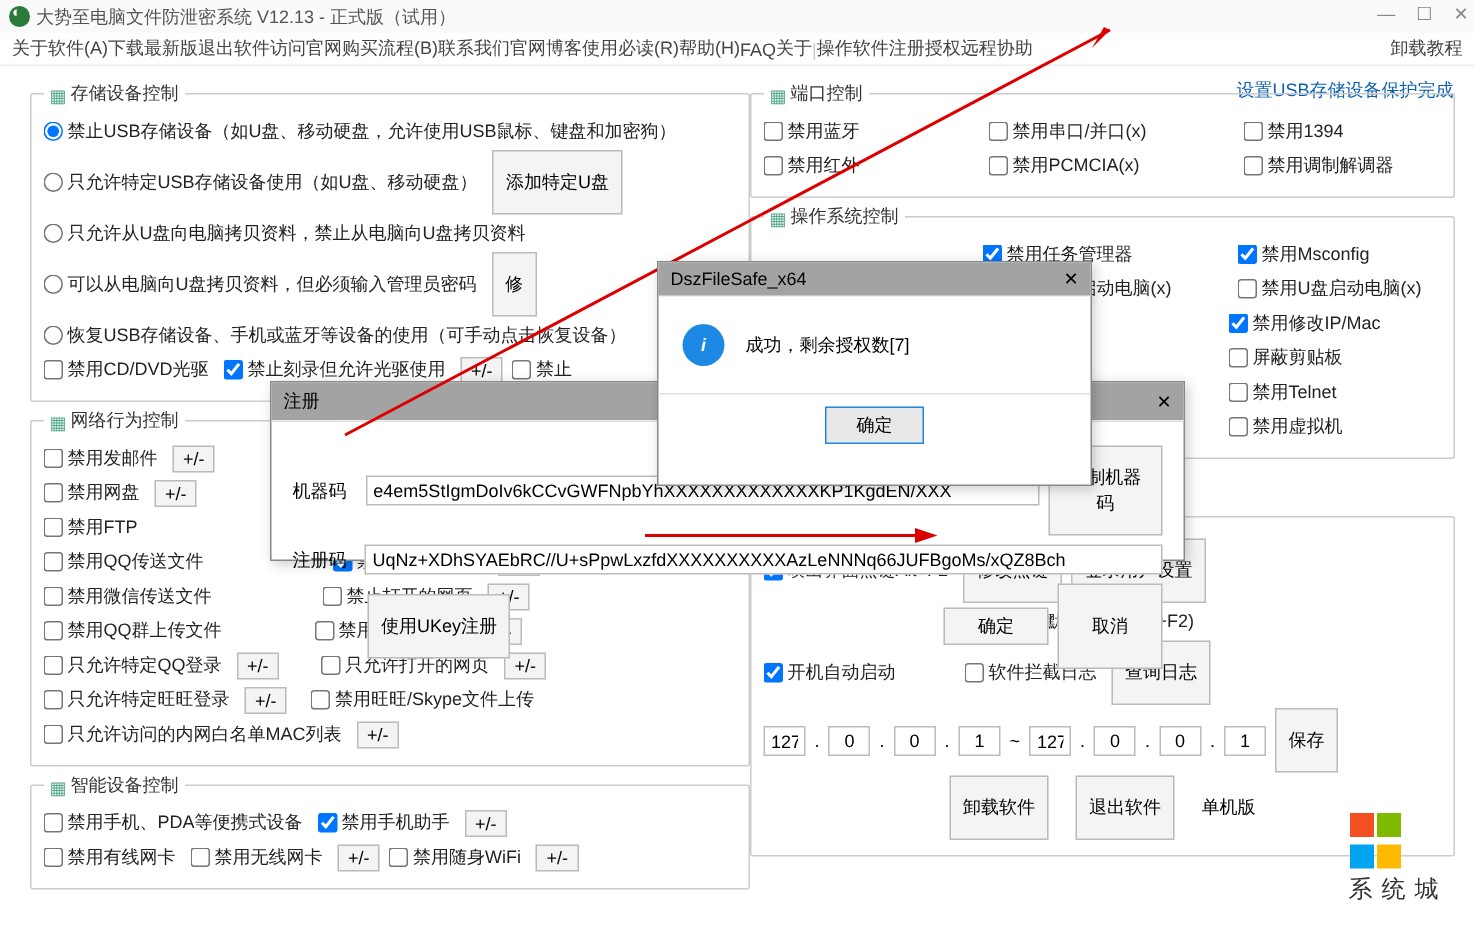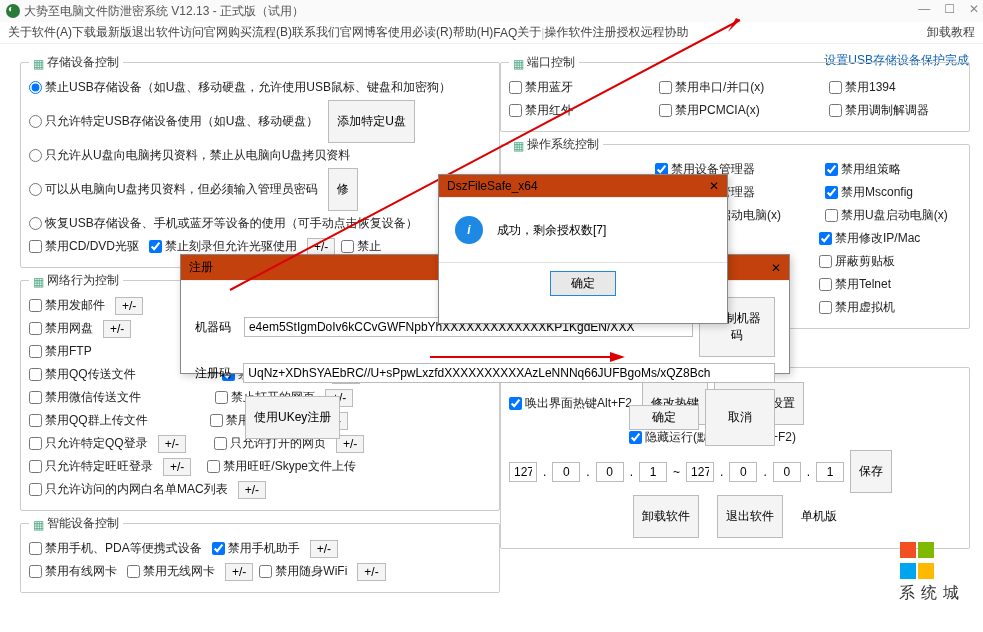--- a/index.html
+++ b/index.html
@@ -25,21 +25,21 @@
   .banner { position:absolute; right:14px; top:52px; color:#0a5fb0; font-size:12px;}
   .txt { border:1px solid #bbb; padding:2px 4px; height:20px; }
   .num { width:28px; text-align:center; }
   .grey { color:#888; }
   .arrow { position:absolute; pointer-events:none; }
   .logo { position:absolute; right:18px; bottom:28px; }
   .logo .sq{display:inline-block;width:16px;height:16px;margin:1px;}
   .logo-txt{font-size:16px;letter-spacing:6px;color:#333;}
   
   .dialog { position:absolute; background:#fff; border:1px solid #888; box-shadow:2px 2px 8px rgba(0,0,0,.2); }
-  .dialog .dtitle { background:#c2410c; padding:4px 8px; display:flex; align-items:center; border-bottom:1px solid #eee;}
+  .dialog .dtitle { background:#a3a3a3; padding:4px 8px; display:flex; align-items:center; border-bottom:1px solid #eee;}
   .dialog .dtitle .x { margin-left:auto; cursor:pointer; }
   .reg { left:180px; top:254px; width:610px; height:120px; }
   .reg .body { padding:10px 14px; }
   .reg .body .row { margin:6px 0; }
   .reg input.txt { width:460px; }
   .msgbox { left:438px; top:174px; width:290px; height:150px; z-index:5; }
   .msgbox .mbody { padding:18px 16px; display:flex; align-items:center; gap:14px;}
   .msgbox .info-ico { width:28px;height:28px;border-radius:50%;background:#1e88e5;color:#fff;display:flex;align-items:center;justify-content:center;font-style:italic;font-weight:bold;}
   .msgbox .okrow { border-top:1px solid #e0e0e0; padding:8px; text-align:center;}
   .msgbox .okrow .btn{ padding:3px 20px; background:#e8e8e8; border:1px solid #1e88e5;}
@@ -288,31 +288,20 @@
         </label>
     </div>
   </fieldset>
 
   <fieldset>
     <legend><span class="legend-ico">▦</span><span>操作系统控制</span></legend>
     <div class="row">
       <span style="width:140px"></span>
       <label class="chk" style="width:160px">
           <input type="checkbox" checked="" style="">
-          <span>禁用设备管理器</span>
-        </label>
-      <label class="chk">
-          <input type="checkbox" checked="" style="">
-          <span>禁用组策略</span>
-        </label>
-    </div>
-    <div class="row">
-      <span style="width:140px"></span>
-      <label class="chk" style="width:160px">
-          <input type="checkbox" checked="" style="">
           <span>禁用任务管理器</span>
         </label>
       <label class="chk">
           <input type="checkbox" checked="" style="">
           <span>禁用Msconfig</span>
         </label>
     </div>
     <div class="row">
       <span style="width:140px"></span>
       <label class="chk grey" style="width:160px">
@@ -362,20 +351,32 @@
           <span>唤出界面热键Alt+F2</span>
         </label>
       <button class="btn">修改热键</button>
       <button class="btn">登录用户设置</button>
     </div>
     <div class="row" style="padding-left:120px">
       <label class="chk">
           <input type="checkbox" checked="" style="">
           <span>隐藏运行(默认热键：Alt+F2)</span>
         </label>
+    </div>
+    <div class="row">
+      <label class="chk">
+          <input type="checkbox" checked="" style="">
+          <span>开机自动启动</span>
+        </label>
+      <span style="width:30px"></span>
+      <label class="chk">
+          <input type="checkbox" style="">
+          <span>软件拦截日志</span>
+        </label>
+      <button class="btn">查询日志</button>
     </div>
     <div class="row">
       <input class="txt num" value="127" style="">.
       <input class="txt num" value="0" style="">.
       <input class="txt num" value="0" style="">.
       <input class="txt num" value="1" style="">
       <span>~</span>
       <input class="txt num" value="127" style="">.
       <input class="txt num" value="0" style="">.
       <input class="txt num" value="0" style="">.

